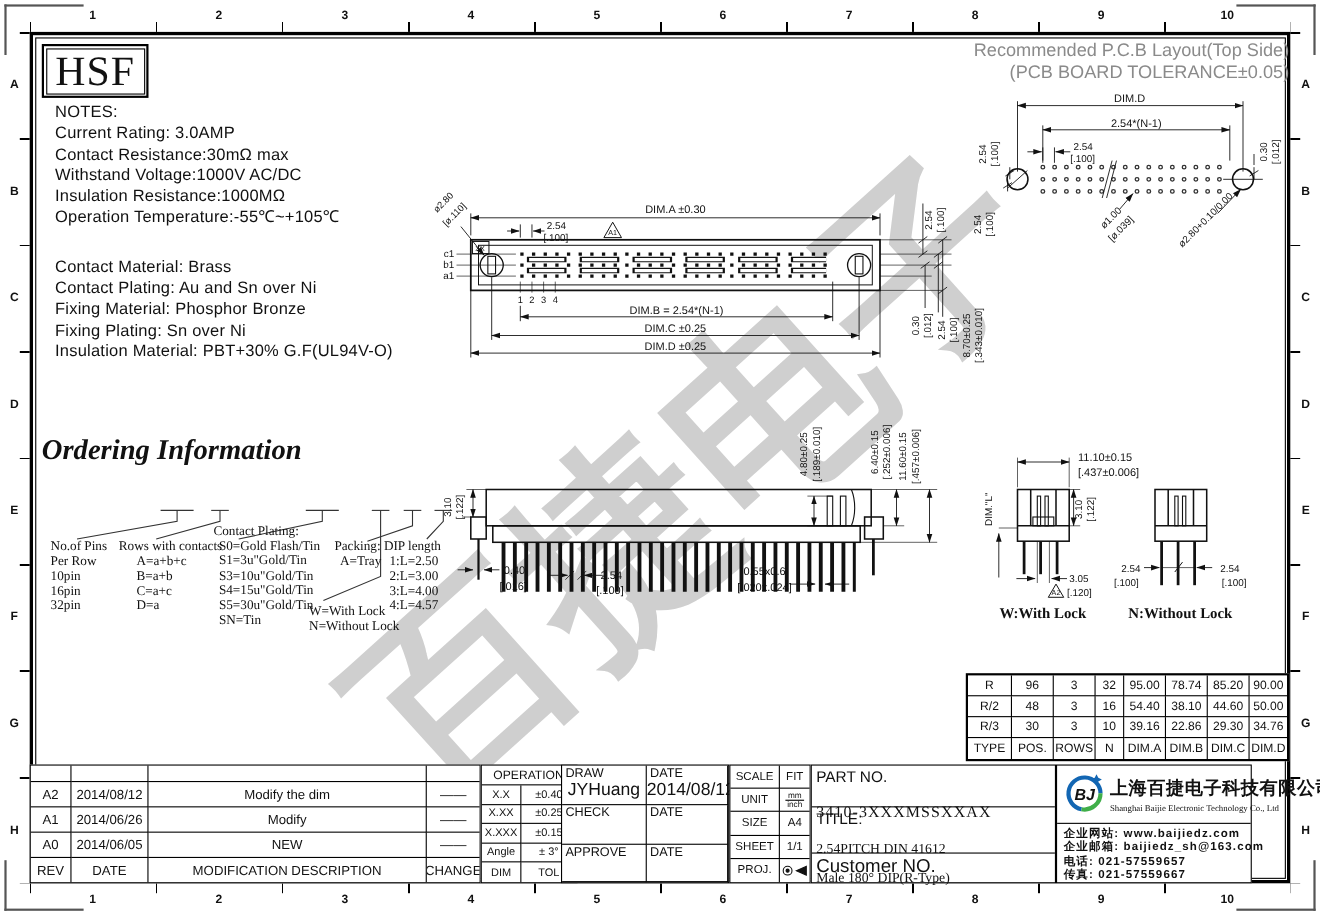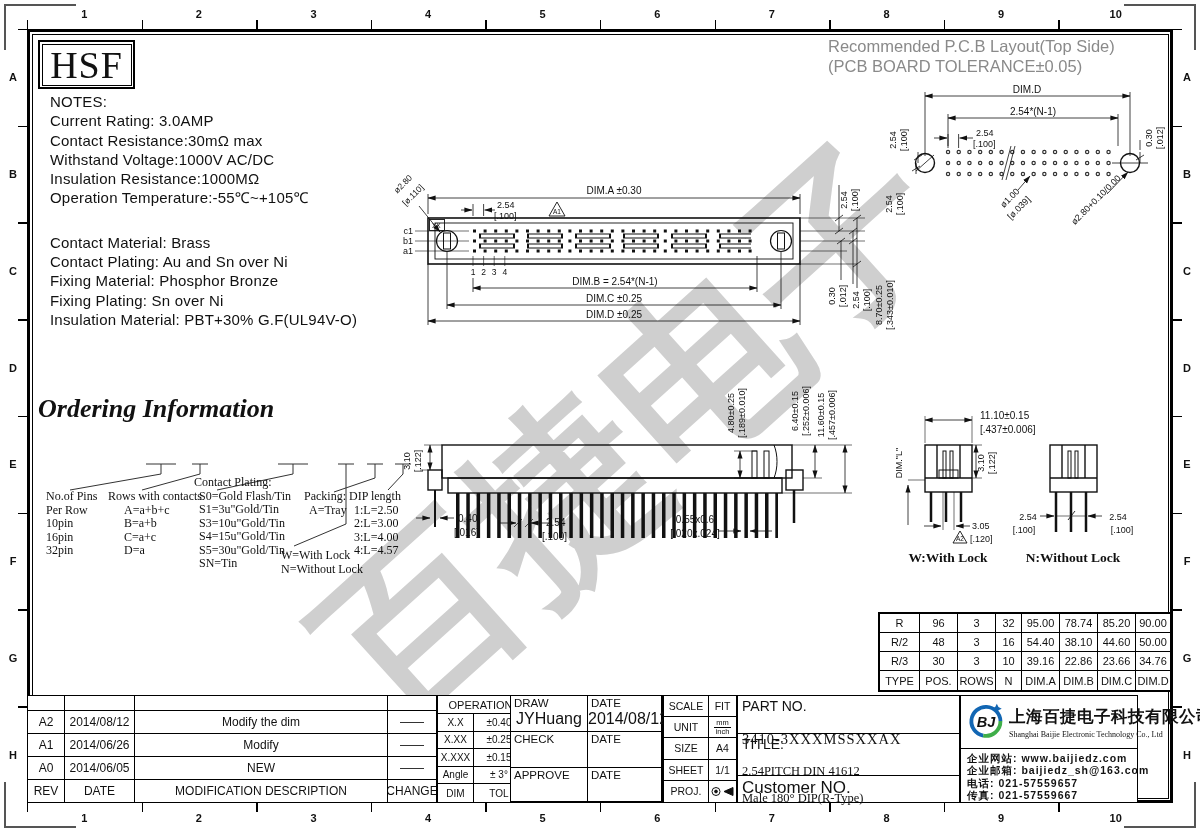--- a/index.html
+++ b/index.html
@@ -22,21 +22,21 @@
 .frame{position:absolute;left:27px;top:29px;width:1146px;height:774px;border:3px solid #000}
 .frame::after{content:"";position:absolute;inset:1.5px;border:1px solid #000}
 
 .watermark{position:absolute;left:256px;top:300px;width:770px;z-index:0;font-size:188px;font-weight:bold;color:#cfcfcf;white-space:nowrap;transform:rotate(-42deg);transform-origin:center;pointer-events:none;font-family:"Liberation Sans",sans-serif}
 
 .logo{position:absolute;left:38px;top:40px;width:97px;height:49px;border:2.5px solid #000;display:flex;align-items:center;justify-content:center;font:400 38px "Liberation Serif",serif;letter-spacing:1px}
 .logo::after{content:"";position:absolute;inset:1.5px;border:1.5px solid #000}
 .notes{position:absolute;left:50px;top:92px;font-size:15px;line-height:19.3px;letter-spacing:.2px}
 .notes .blk2{margin-top:25px}
 
-.pcbtitle{position:absolute;left:828px;top:36px;width:344px;text-align:left;color:#8a8a8a;font-size:16.5px;line-height:20px}
+.pcbtitle{position:absolute;left:828px;top:36px;width:344px;text-align:right;color:#8a8a8a;font-size:16.5px;line-height:20px}
 svg{position:absolute;overflow:visible}
 svg text{font-family:"Liberation Sans",sans-serif;fill:#111}
 .t10{font-size:10px}.t9{font-size:9px}.t85{font-size:8.5px}.t7{font-size:6.5px}
 .serifb{font-family:"Liberation Serif",serif;font-weight:bold;font-size:13.5px}
 
 .ordtitle{position:absolute;left:38px;top:394px;font:italic bold 26px "Liberation Serif",serif}
 .ordpart{position:absolute;left:42px;top:424px;font:30px "Liberation Serif",serif;white-space:nowrap}
 .ordpart span{margin-right:9px}
 .ordpart .gap{margin-left:24px}
 .ocol{position:absolute;font:12px "Liberation Serif",serif;line-height:13.5px;white-space:nowrap}
@@ -493,21 +493,21 @@
       <div class="c">54.40</div>
       <div class="c">38.10</div>
       <div class="c">44.60</div>
       <div class="c lc">50.00</div>
     <div class="c">R/3</div>
       <div class="c">30</div>
       <div class="c">3</div>
       <div class="c">10</div>
       <div class="c">39.16</div>
       <div class="c">22.86</div>
-      <div class="c">23.66</div>
+      <div class="c">29.30</div>
       <div class="c lc">34.76</div>
     <div class="c lr">TYPE</div>
       <div class="c lr">POS.</div>
       <div class="c lr">ROWS</div>
       <div class="c lr">N</div>
       <div class="c lr">DIM.A</div>
       <div class="c lr">DIM.B</div>
       <div class="c lr">DIM.C</div>
       <div class="c lc lr">DIM.D</div>
   </div>

